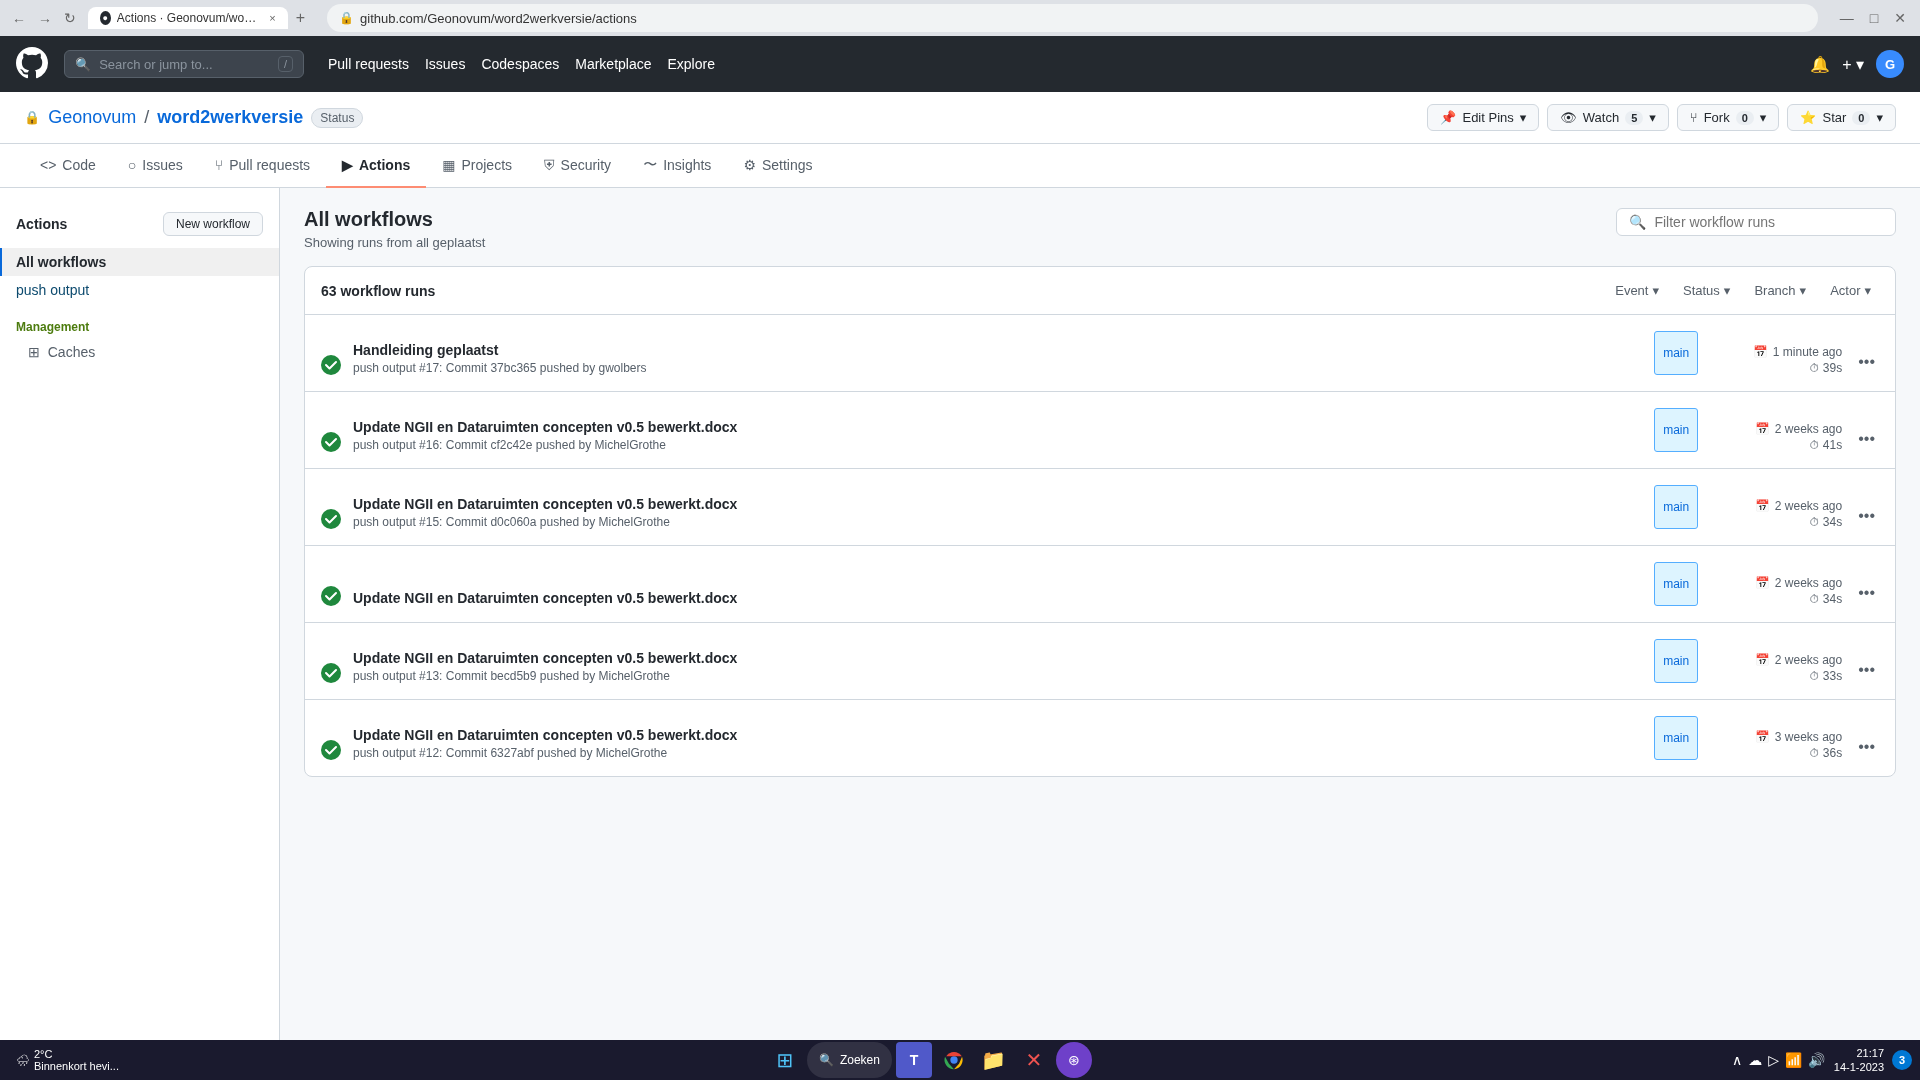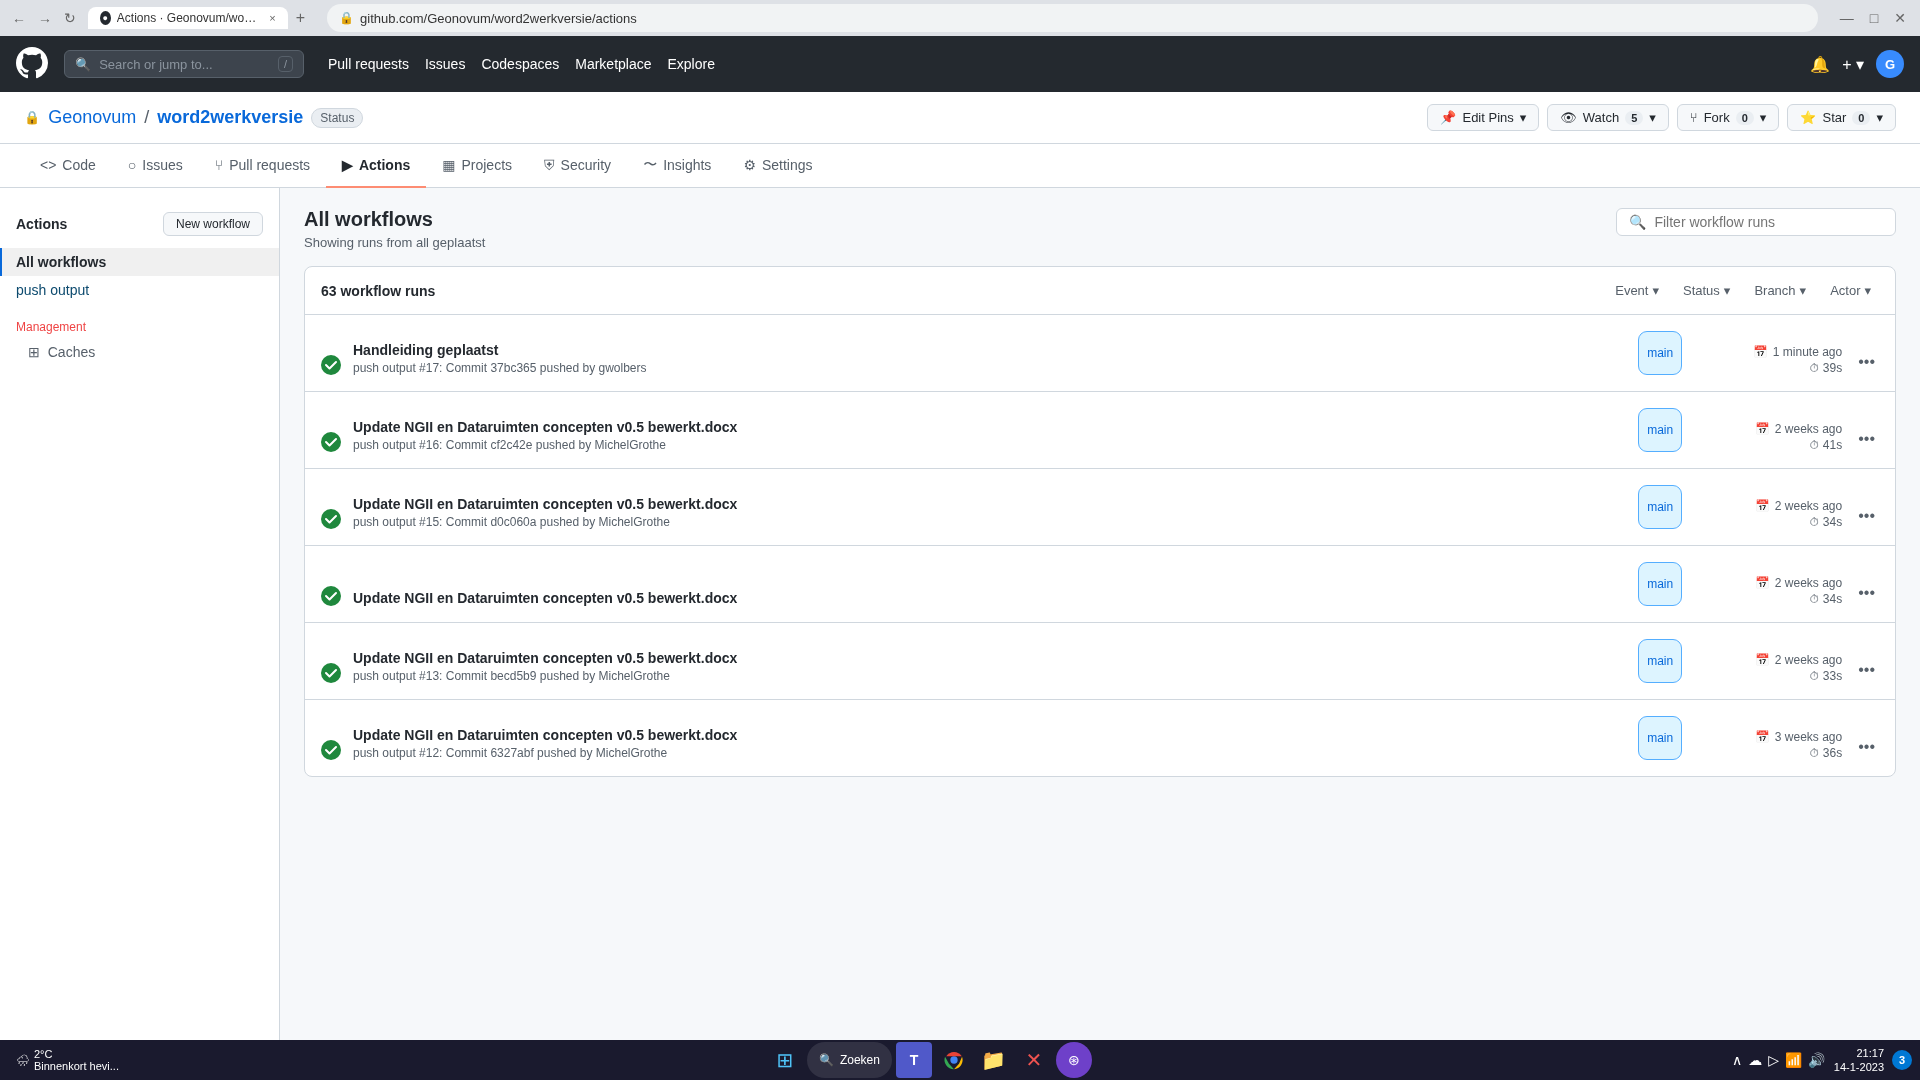--- a/index.html
+++ b/index.html
@@ -49,21 +49,21 @@
     
     .main-layout { display: flex; min-height: calc(100vh - 200px); }
 
     
     .sidebar { width: 280px; min-width: 280px; background: #fff; border-right: 1px solid #d0d7de; padding: 16px 0; }
     .sidebar-header { display: flex; align-items: center; justify-content: space-between; padding: 8px 16px 12px; }
     .sidebar-title { font-size: 14px; font-weight: 600; color: #24292f; }
     .new-workflow-btn { background: #f6f8fa; border: 1px solid #d0d7de; border-radius: 6px; padding: 4px 12px; font-size: 12px; cursor: pointer; color: #24292f; }
     .sidebar-item { padding: 6px 16px; cursor: pointer; font-size: 14px; color: #0c4a6e; display: flex; align-items: center; gap: 8px; }
     .sidebar-item.active { background: #f0f0f0; font-weight: 600; color: #24292f; border-left: 2px solid #0969da; padding-left: 14px; }
-    .sidebar-section { padding: 16px 16px 4px; font-size: 12px; font-weight: 400; color: #ef4444; text-transform: none; }
+    .sidebar-section { padding: 16px 16px 4px; font-size: 12px; font-weight: 700; color: #4d7c0f; text-transform: none; }
     .sidebar-sub-item { padding: 6px 16px 6px 28px; cursor: pointer; font-size: 14px; color: #57606a; display: flex; align-items: center; gap: 8px; }
 
     
     .content { flex: 1; padding: 20px 24px; background: #f6f8fa; }
     .content-header { display: flex; align-items: flex-start; justify-content: space-between; margin-bottom: 16px; }
     .content-title { font-size: 20px; font-weight: 600; color: #24292f; }
     .content-subtitle { font-size: 13px; color: #57606a; margin-top: 4px; }
     .filter-search { display: flex; align-items: center; border: 1px solid #d0d7de; border-radius: 6px; background: #fff; padding: 5px 12px; gap: 8px; width: 280px; }
     .filter-search input { border: none; outline: none; font-size: 14px; width: 100%; color: #57606a; background: transparent; }
     .filter-icon { color: #57606a; }
@@ -75,21 +75,21 @@
     .runs-filters { display: flex; gap: 8px; align-items: center; }
     .filter-btn { background: none; border: none; cursor: pointer; font-size: 13px; color: #57606a; display: flex; align-items: center; gap: 4px; padding: 4px 8px; border-radius: 6px; }
 
     
     .run-row { padding: 16px 16px; border-bottom: 1px solid #d0d7de; display: flex; align-items: flex-end; gap: 12px; }
     .run-row:last-child { border-bottom: none; }
     .run-status-icon { width: 20px; height: 20px; flex-shrink: 0; }
     .run-info { flex: 1; min-width: 0; }
     .run-title { font-size: 14px; font-weight: 600; color: #24292f; cursor: pointer; }
     .run-meta { font-size: 12px; color: #57606a; margin-top: 3px; }
-    .run-branch-badge { background: #ddf4ff; border: 1px solid #54aeff; border-radius: 9px; padding: 14px 8px; font-size: 12px; color: #0969da; margin: 0 28px; white-space: nowrap; }
+    .run-branch-badge { background: #ddf4ff; border: 1px solid #54aeff; border-radius: 3px; padding: 14px 8px; font-size: 12px; color: #0969da; margin: 0 12px; white-space: nowrap; }
     .run-time { display: flex; flex-direction: column; align-items: flex-end; gap: 2px; min-width: 120px; }
     .run-time-ago { font-size: 12px; color: #57606a; display: flex; align-items: center; gap: 4px; }
     .run-duration { font-size: 12px; color: #57606a; display: flex; align-items: center; gap: 4px; }
     .run-more-btn { background: none; border: none; cursor: pointer; color: #57606a; font-size: 16px; padding: 4px; border-radius: 6px; }
 
     
     .taskbar { background: #1a1a2e; height: 40px; display: flex; align-items: center; padding: 0 8px; gap: 4px; position: fixed; bottom: 0; width: 100%; z-index: 100; }
     .taskbar-weather { color: #fff; font-size: 11px; display: flex; align-items: center; gap: 4px; padding: 0 8px; }
     .taskbar-center { flex: 1; display: flex; justify-content: center; gap: 4px; }
     .taskbar-icon { width: 36px; height: 36px; display: flex; align-items: center; justify-content: center; border-radius: 4px; cursor: pointer; font-size: 20px; }

